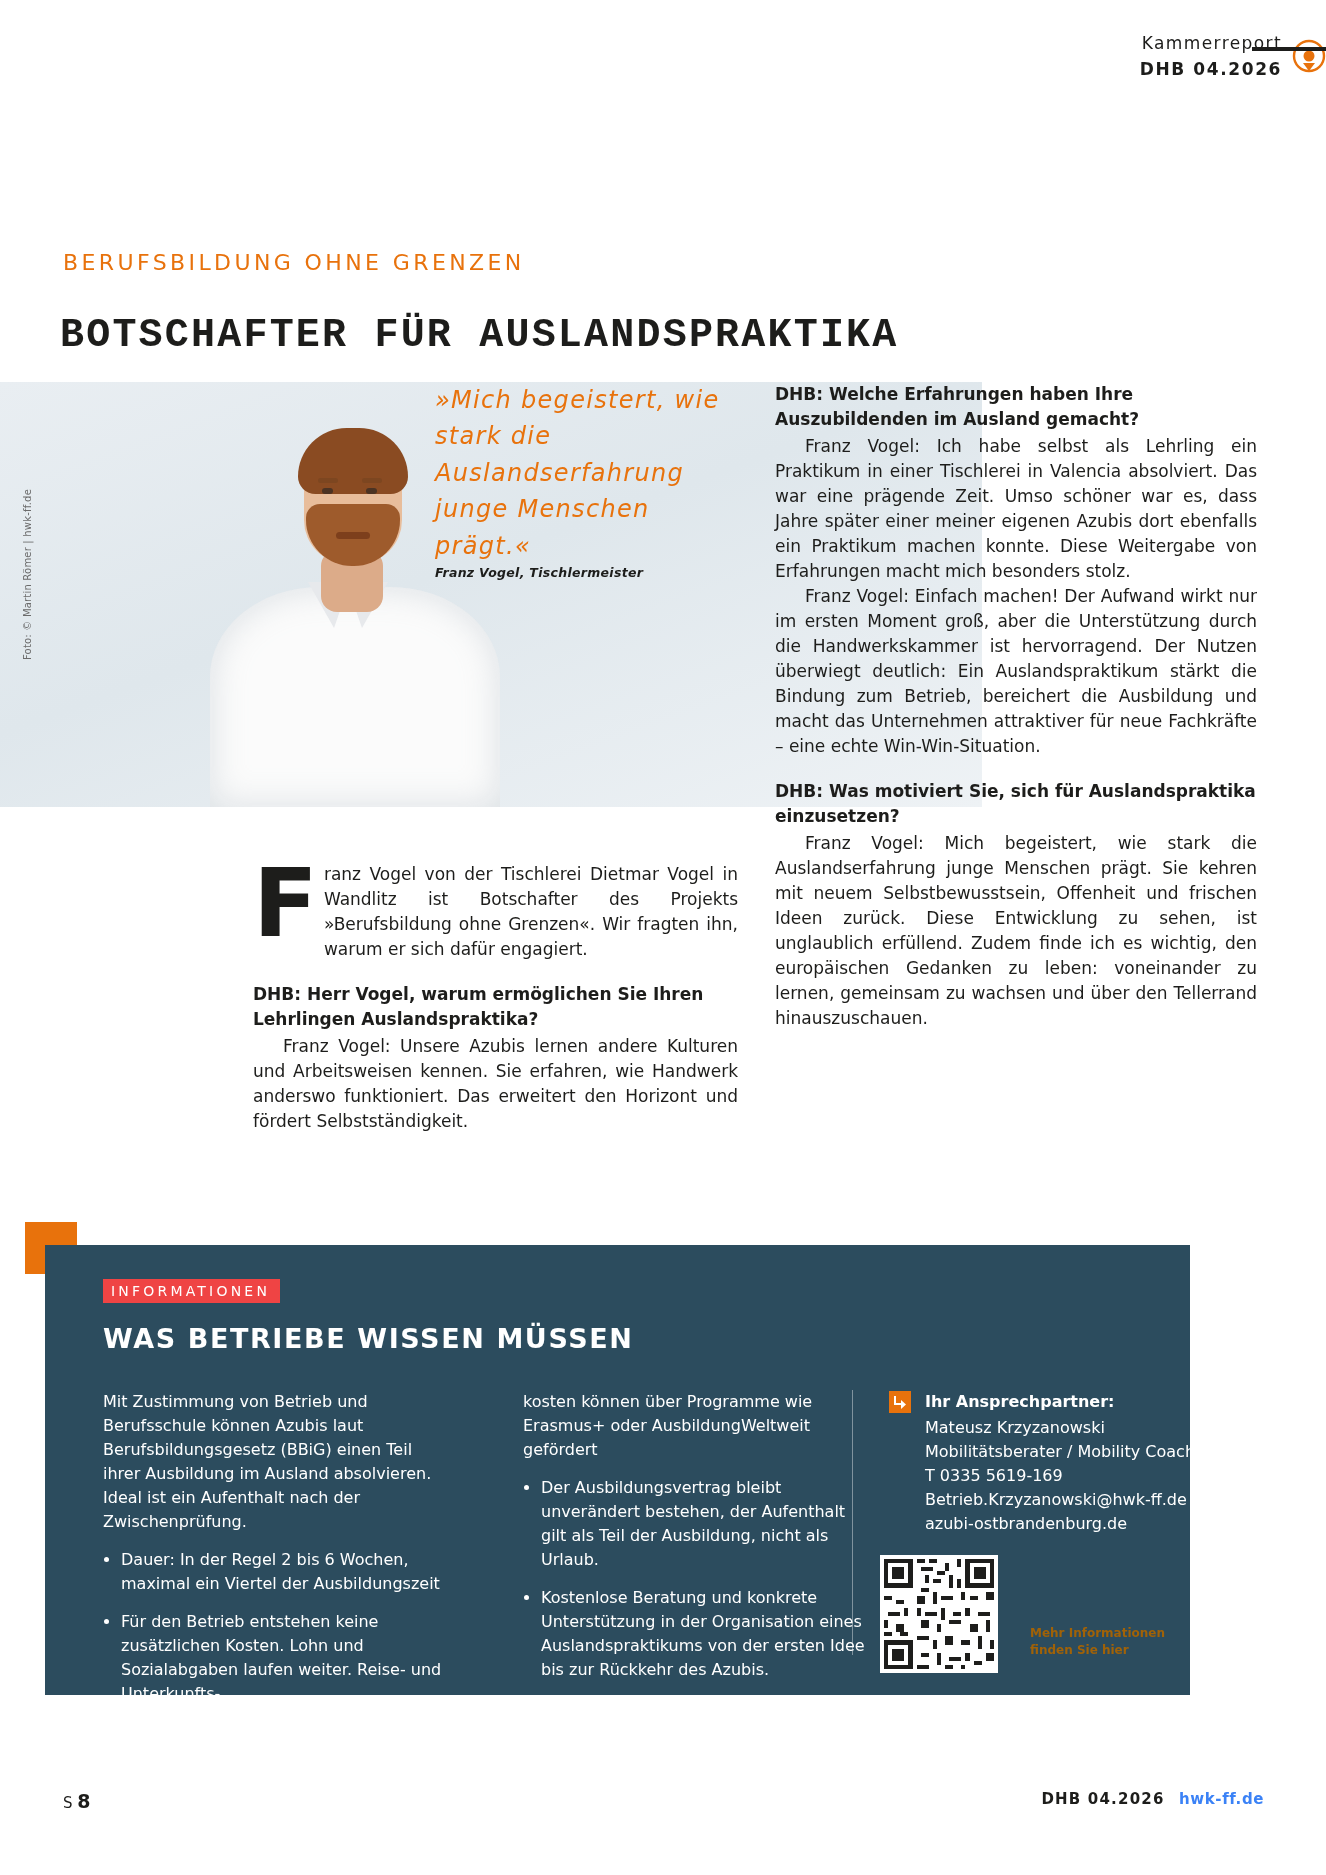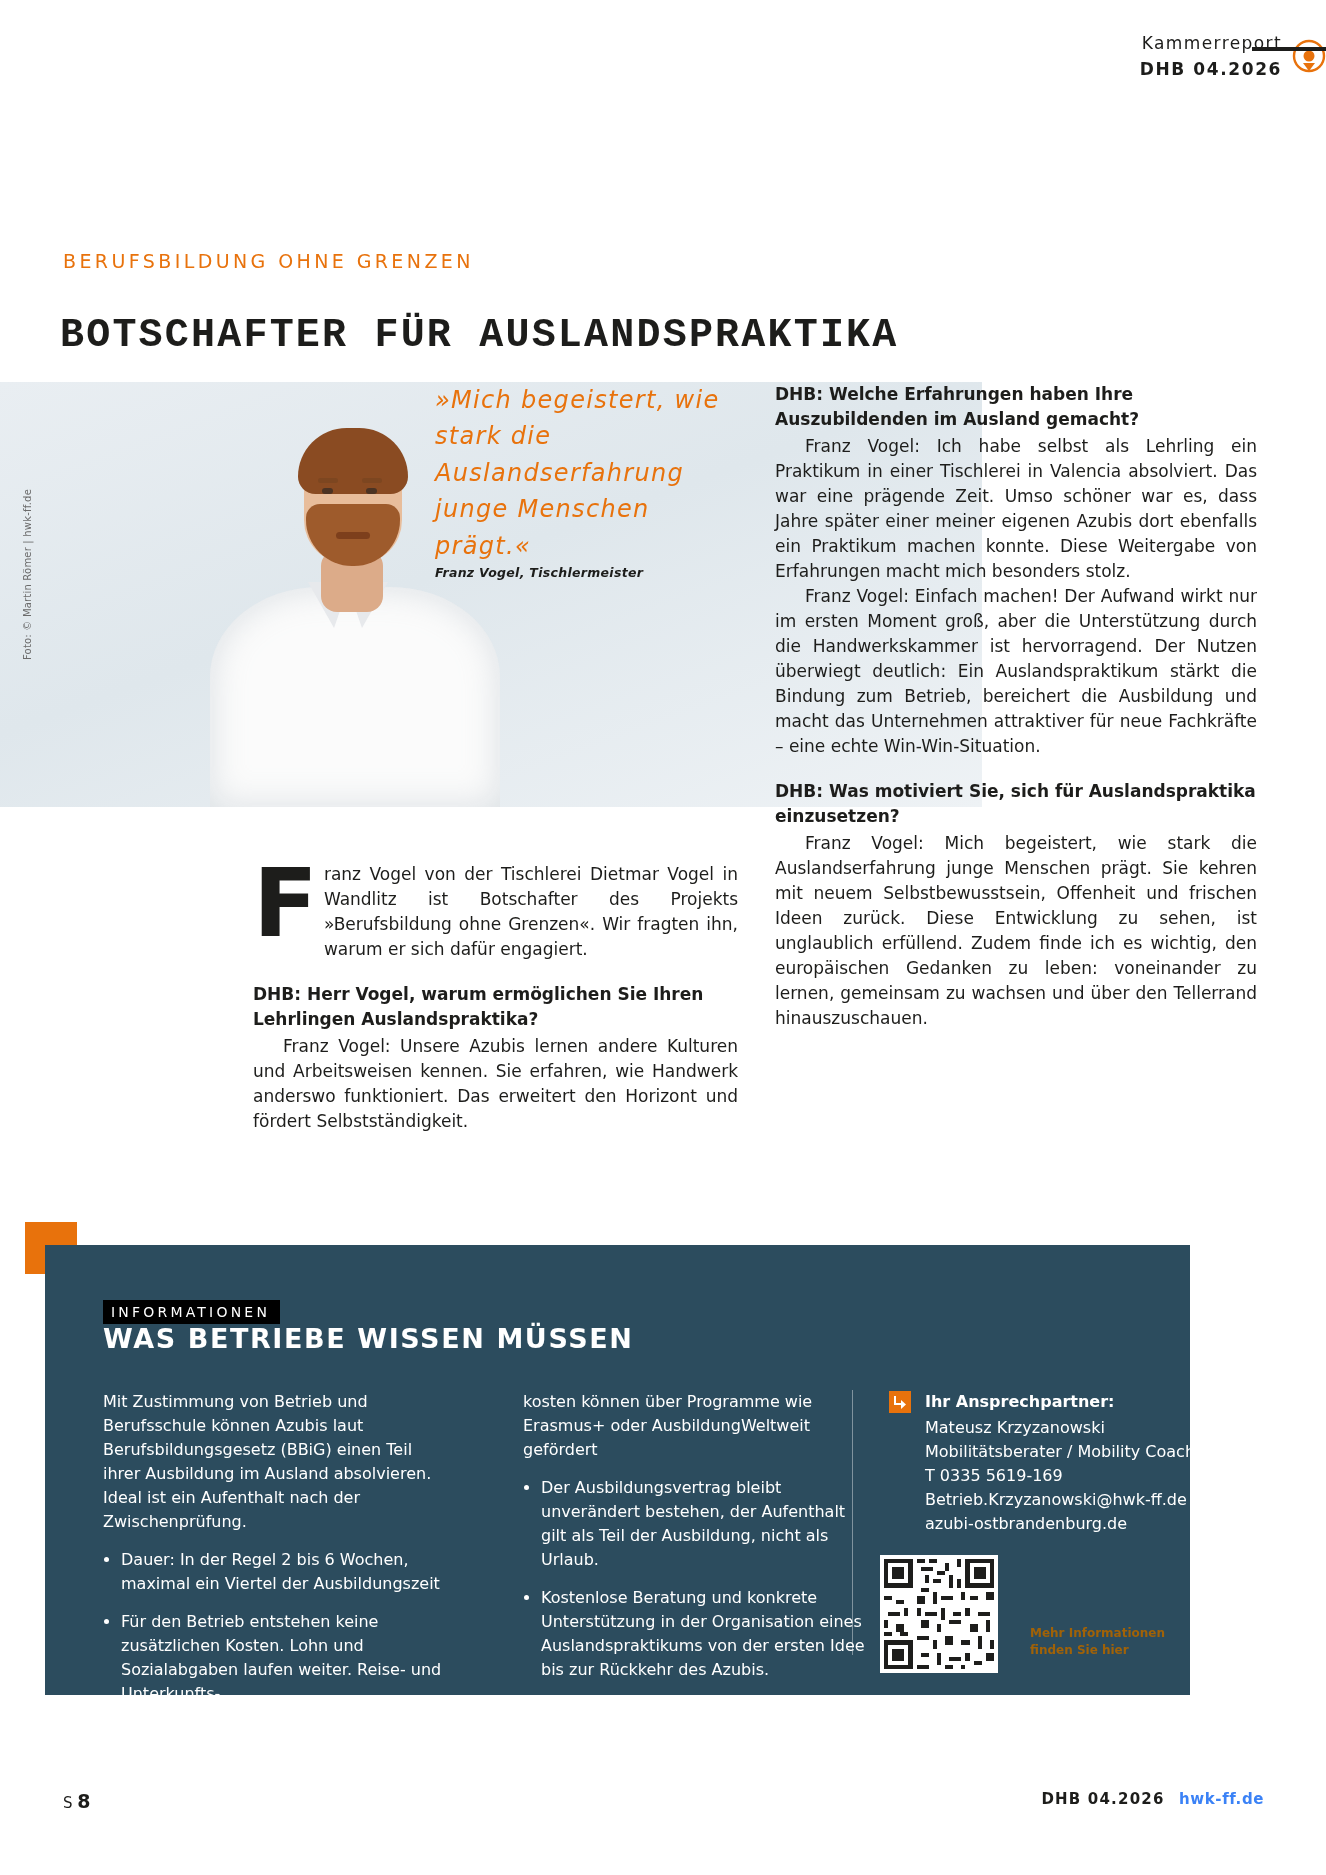--- a/index.html
+++ b/index.html
@@ -56,21 +56,21 @@
     width: 74px;
     height: 4px;
     background: #1d1d1b;
   }
 
   
   .kicker {
     position: absolute;
     left: 63px;
     top: 250px;
-    font-size: 19px;
+    font-size: 22px;
     letter-spacing: 3.4px;
     color: #e8720c;
     font-family: "DejaVu Sans", sans-serif;
   }
   .headline {
     position: absolute;
     left: 60px;
     top: 282px;
     font-size: 40px;
     letter-spacing: 2.2px;
@@ -258,22 +258,22 @@
     position: absolute;
     left: 25px;
     top: 1222px;
     width: 52px;
     height: 52px;
     background: #e8720c;
   }
   .info-tag {
     position: absolute;
     left: 58px;
-    top: 55px;
-    background: #000000;
+    top: 34px;
+    background: #ef4444;
     color: #ffffff;
     font-size: 14px;
     letter-spacing: 3.2px;
     padding: 4px 10px 4px 8px;
   }
   .info-title {
     position: absolute;
     left: 58px;
     top: 78px;
     font-size: 27px;

